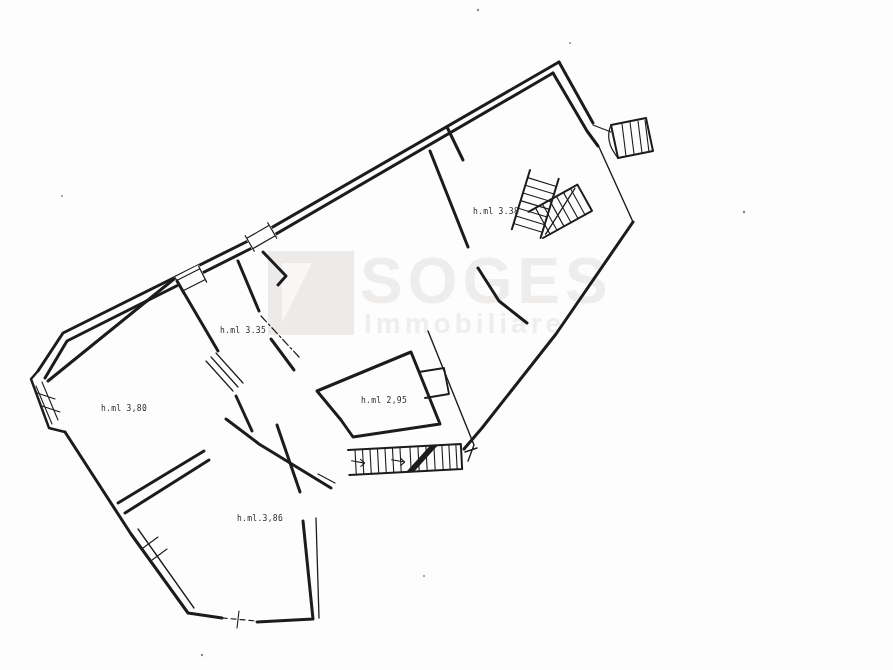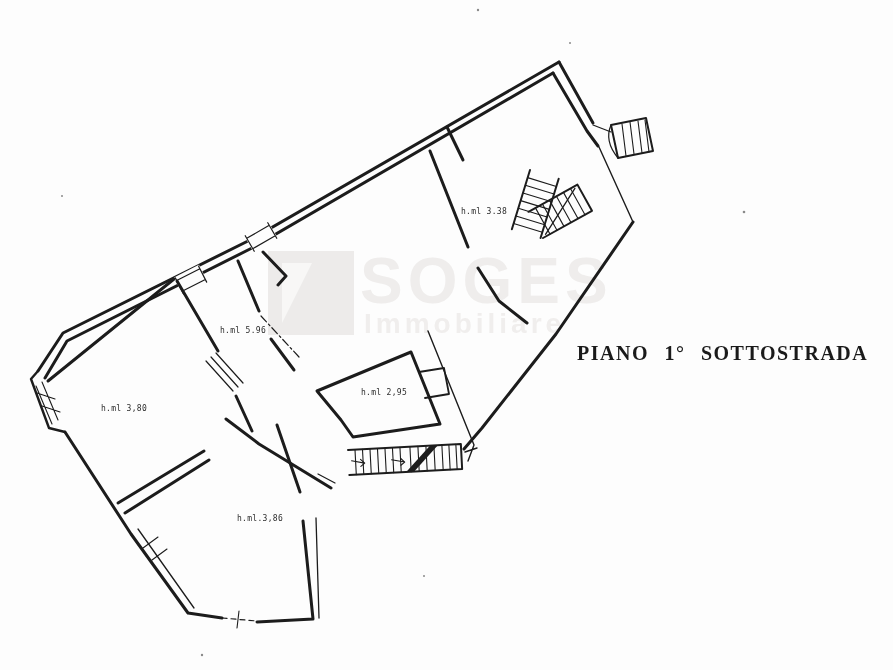--- a/index.html
+++ b/index.html
@@ -41,24 +41,24 @@
     font-family:"Liberation Serif", serif;
     font-size:20px;font-weight:bold;color:#1a1a1a;
     letter-spacing:1.5px;word-spacing:9px;white-space:nowrap;
   }
   
   .room-label{
     z-index:3;transform:translate(-50%,-50%);
     font-family:"DejaVu Sans Mono", monospace;
     font-size:8px;color:#2b2b2b;white-space:nowrap;letter-spacing:0.3px;
   }
-  #rl-0{left:484px;top:211px;}
+  #rl-0{left:496px;top:211px;}
   #rl-1{left:243px;top:330px;}
   #rl-2{left:124px;top:408px;}
-  #rl-3{left:384px;top:392px;text-align:right;}
+  #rl-3{left:384px;top:400px;text-align:right;}
   #rl-4{left:260px;top:518px;}
 </style>
 </head>
 <body>
 
 <div id="scan-page">
 
   <div id="watermark" class="abs">
     <div id="wm-logo" class="abs">
       <div id="wm-logo-notch" class="abs"></div>
@@ -163,21 +163,20 @@
         <circle cx="478" cy="10" r="1.2"></circle>
         <circle cx="570" cy="43" r="1"></circle>
         <circle cx="744" cy="212" r="1.3"></circle>
         <circle cx="62" cy="196" r="1"></circle>
         <circle cx="202" cy="655" r="1.2"></circle>
         <circle cx="424" cy="576" r="1"></circle>
       </g>
     </g>
   </svg>
 
-  <div id="floor-title" class="abs">PIANO 1° SOTTOSTRADA</div>
 
   <span id="rl-0" class="abs room-label">h.ml 3.38</span>
-  <span id="rl-1" class="abs room-label">h.ml 5.96</span>
+  <span id="rl-1" class="abs room-label">h.ml 3.35</span>
   <span id="rl-2" class="abs room-label">h.ml 3,80</span>
   <span id="rl-3" class="abs room-label">h.ml 2,95</span>
   <span id="rl-4" class="abs room-label">h.ml.3,86</span>
 
 </div>
 
 </body></html>

